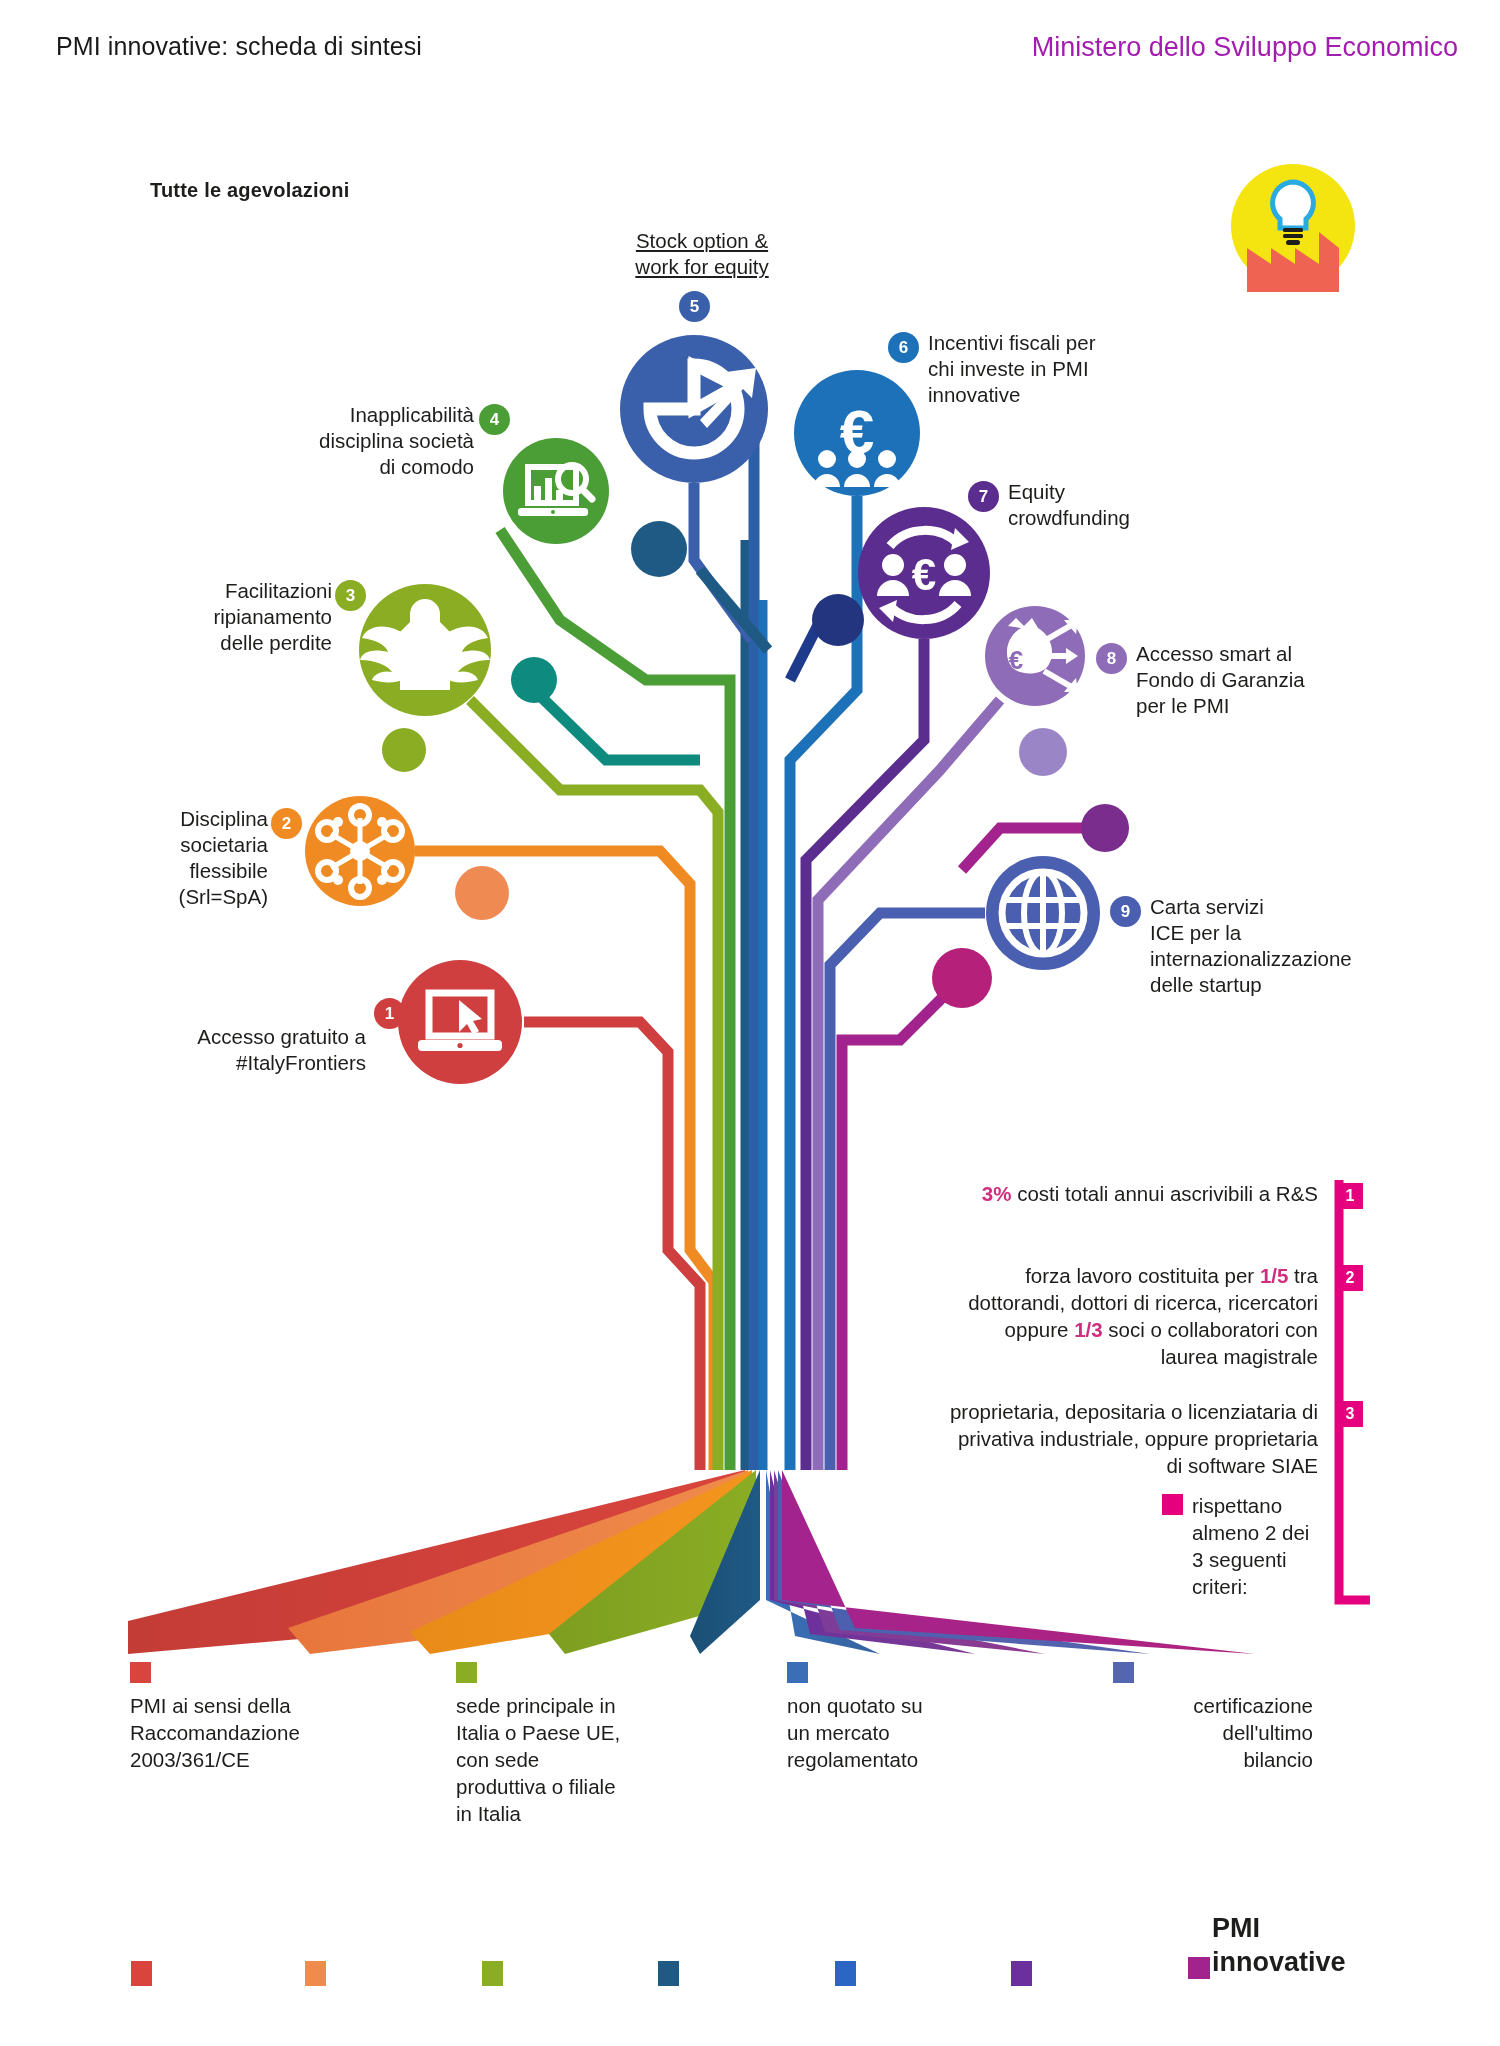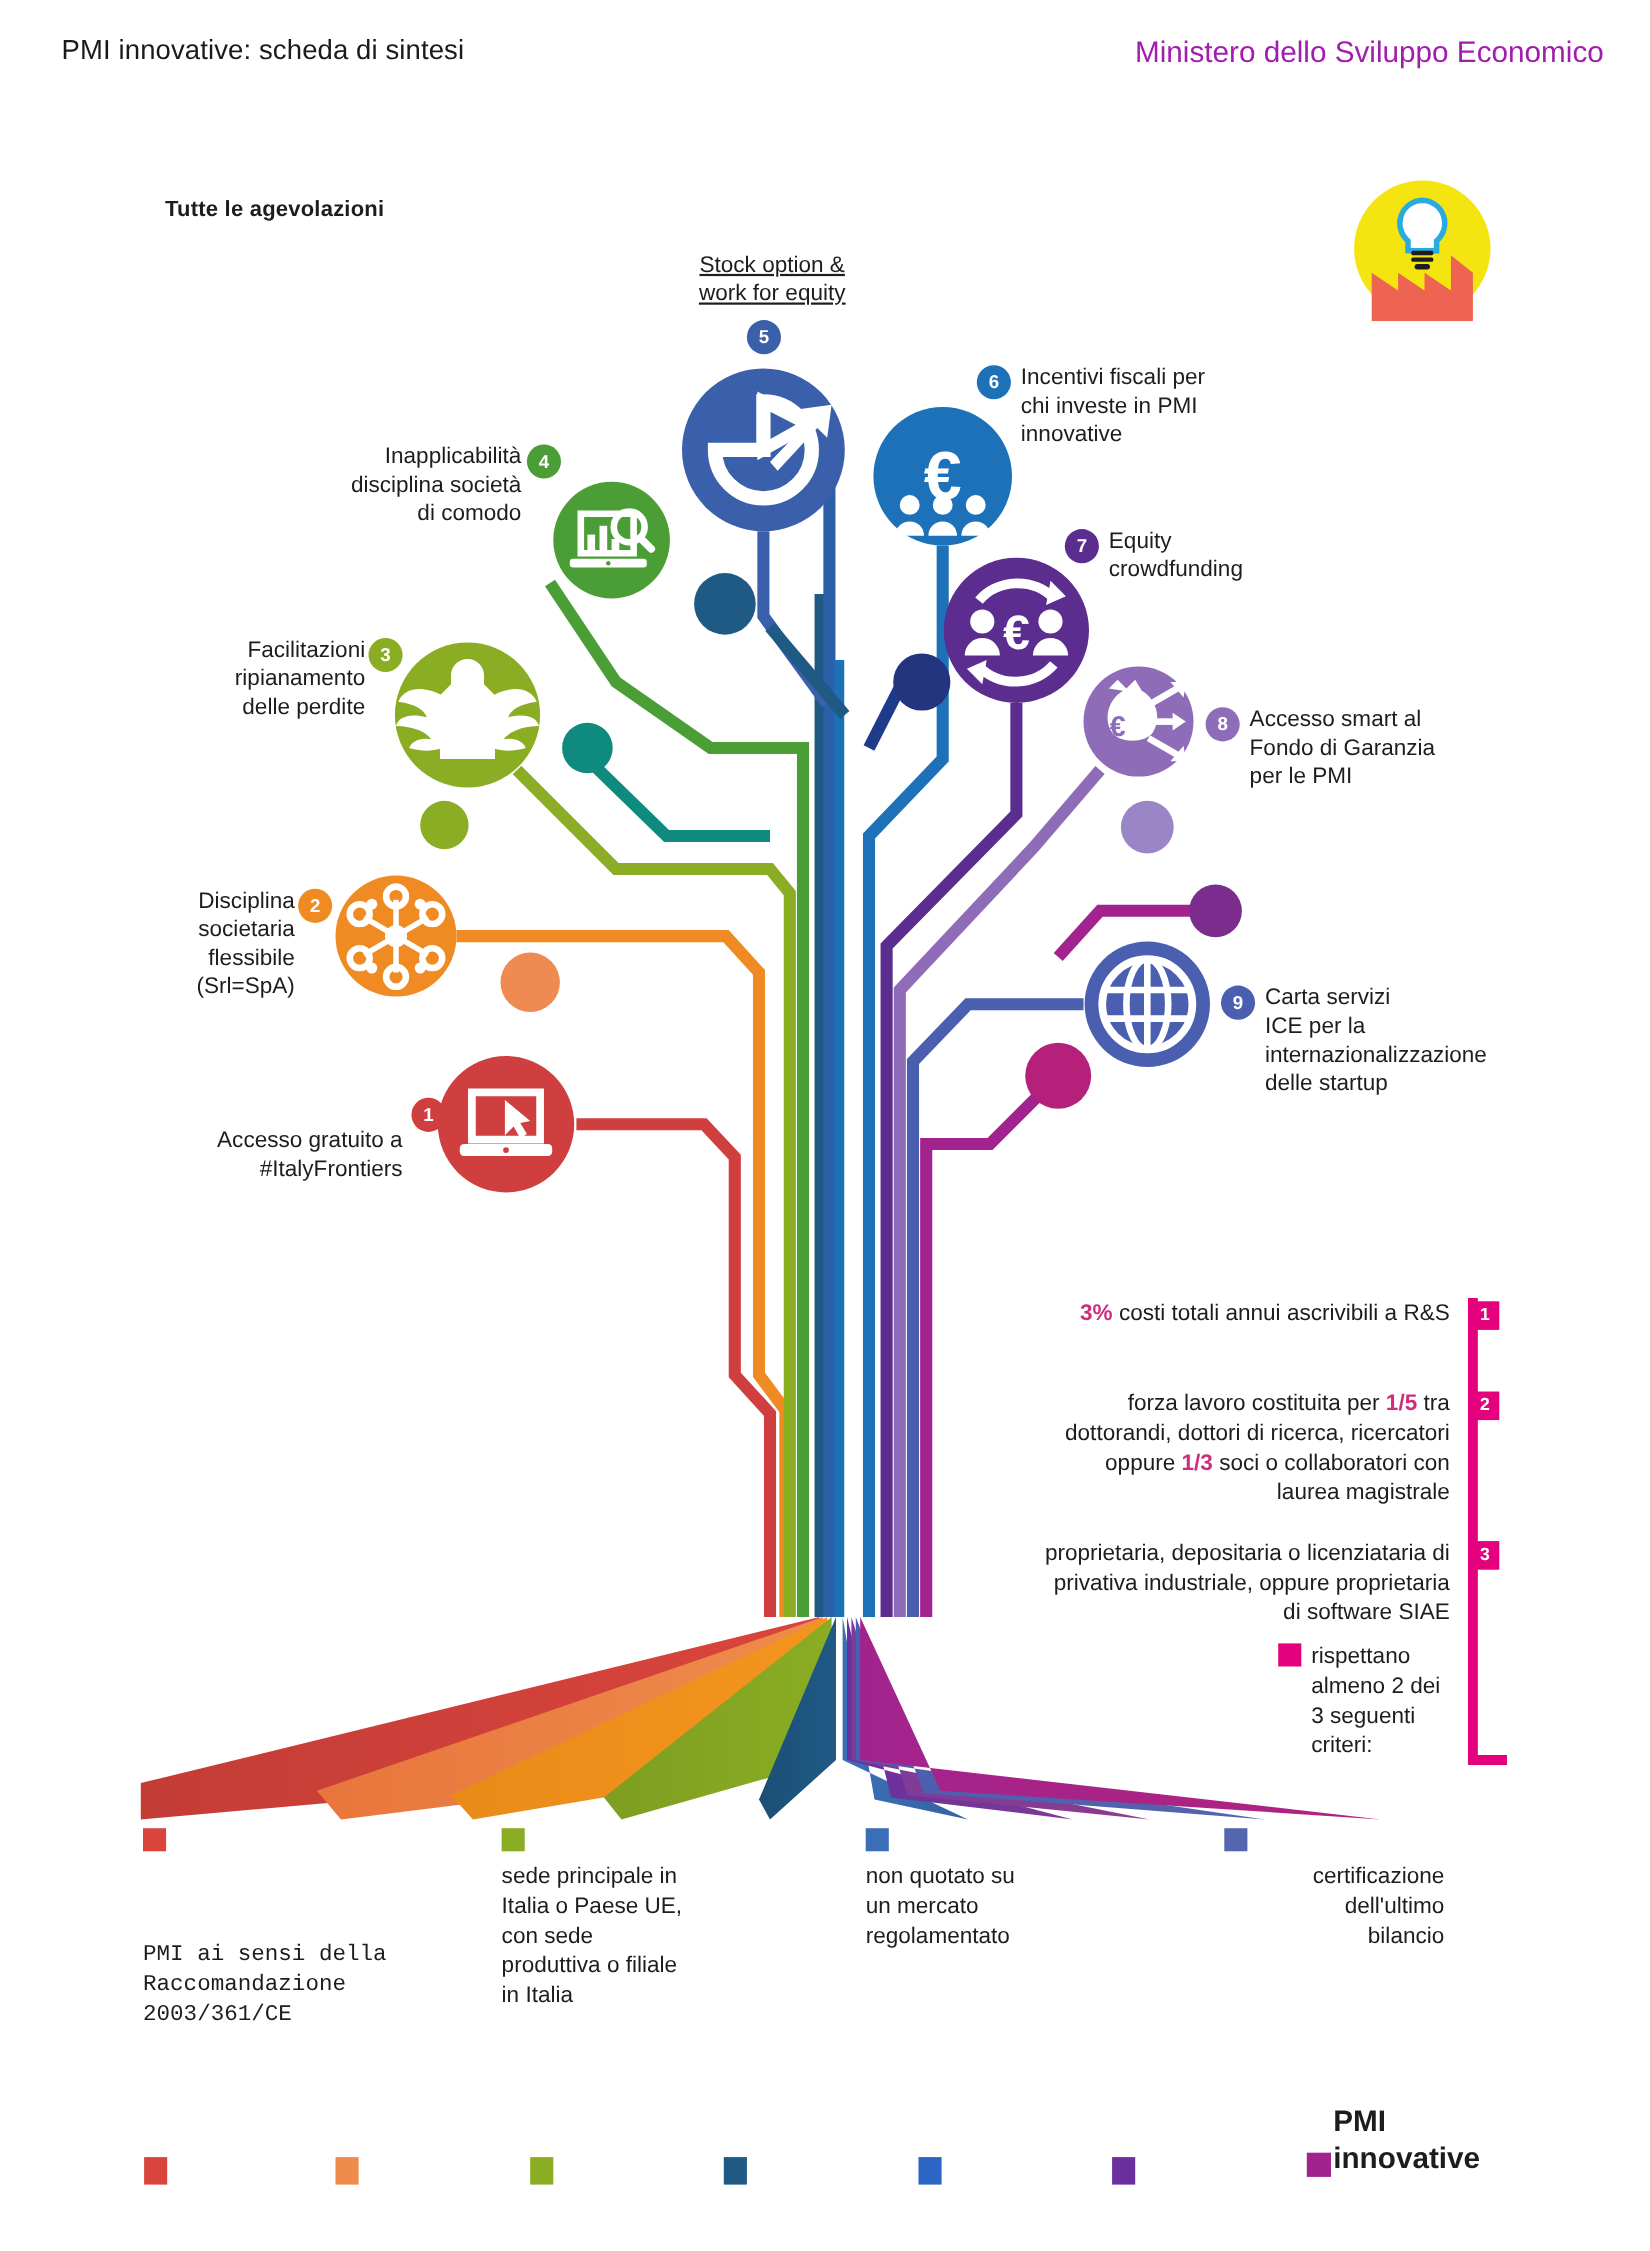--- a/index.html
+++ b/index.html
@@ -396,21 +396,21 @@
   <div class="crit" style="left:948px; top:1398px; width:370px;">proprietaria, depositaria o licenziataria di privativa industriale, oppure proprietaria di software SIAE</div>
   <div class="critnum" style="left:1337px; top:1401px;">3</div>
 
   <div class="crit-legend-sw"></div>
   <div class="crit-legend" style="white-space:pre-line;">rispettano
 almeno 2 dei
 3 seguenti
 criteri:</div>
 
   <div class="leg-sw" style="left:130px; top:1662px; background:#d9453d;"></div>
-  <div class="leg" style="left:130px; top:1764px; width:230px; white-space:pre-line;font-family:Liberation Mono, monospace;">PMI ai sensi della
+  <div class="leg" style="left:130px; top:1692px; width:230px; white-space:pre-line;">PMI ai sensi della
 Raccomandazione
 2003/361/CE</div>
 
   <div class="leg-sw" style="left:456px; top:1662px; background:#8aad24;"></div>
   <div class="leg" style="left:456px; top:1692px; width:200px; white-space:pre-line;">sede principale in
 Italia o Paese UE,
 con sede
 produttiva o filiale
 in Italia</div>
 

